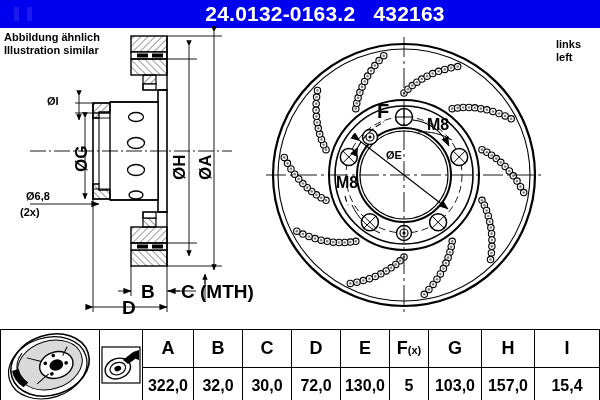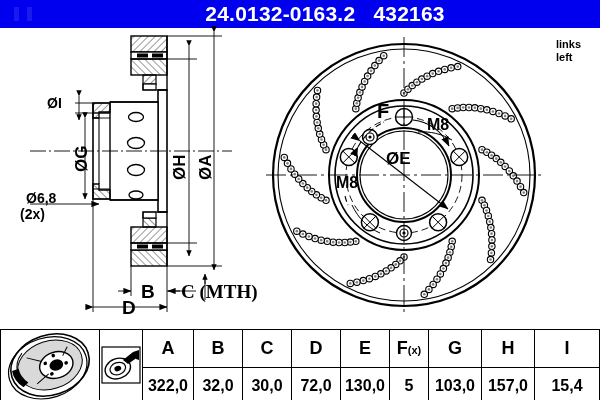--- a/index.html
+++ b/index.html
@@ -34,21 +34,21 @@
   }
 
   
   .note{
     position:absolute;font-size:11px;font-weight:bold;line-height:13px;
     white-space:pre-line;
   }
   .note-left{left:4px;top:31px;}
   .note-right{left:556px;top:38px;}
 
-  .lbl{position:absolute;font-size:14px;font-weight:bold;white-space:nowrap;}
+  .lbl{position:absolute;font-size:11px;font-weight:bold;white-space:nowrap;}
   .rot{transform:rotate(-90deg);transform-origin:left top;}
 
   
   .dwg{position:absolute;left:0;top:0;width:600px;height:400px;overflow:visible;}
 
   
   .tbl{
     position:absolute;left:0;top:329px;width:600px;height:71px;
     border-collapse:collapse;
     table-layout:fixed;
@@ -68,20 +68,22 @@
 </head>
 <body>
 
 <div id="root">
 
   <div class="header">
     <div class="header-watermark"></div>
     <div class="header-title">24.0132-0163.2   432163</div>
   </div>
 
+  <div class="note note-left">Abbildung ähnlich
+Illustration similar</div>
   <div class="note note-right">links
 left</div>
 
   <svg class="dwg" viewBox="0 0 600 400">
     <defs>
       <pattern id="hatchR" width="5" height="5" patternUnits="userSpaceOnUse" patternTransform="rotate(45)">
         <line x1="0" y1="0" x2="0" y2="5" stroke="#000" stroke-width="0.8"></line>
       </pattern>
       <pattern id="hatchL" width="5" height="5" patternUnits="userSpaceOnUse" patternTransform="rotate(-45)">
         <line x1="0" y1="0" x2="0" y2="5" stroke="#000" stroke-width="0.8"></line>
@@ -509,27 +511,27 @@
     </g>
   </svg>
 
   <div class="lbl" style="left:47px;top:95px;">ØI</div>
   <div class="lbl rot" style="left:72px;top:172px;font-size:17px;">ØG</div>
   <div class="lbl" style="left:26px;top:190px;text-align:right;">Ø6,8</div>
   <div class="lbl" style="left:20px;top:206px;">(2x)</div>
   <div class="lbl rot" style="left:170px;top:180px;font-size:17px;">ØH</div>
   <div class="lbl rot" style="left:196px;top:180px;font-size:17px;">ØA</div>
   <div class="lbl" style="left:141px;top:281px;font-size:19px;">B</div>
-  <div class="lbl" style="left:181px;top:281px;font-size:19px;font-family:Liberation Serif, serif;">C (MTH)</div>
+  <div class="lbl" style="left:181px;top:281px;font-size:19px;">C (MTH)</div>
   <div class="lbl" style="left:122px;top:297px;font-size:19px;">D</div>
 
   <div class="lbl" style="left:377px;top:100px;font-size:20px;">F</div>
   <div class="lbl" style="left:427px;top:116px;font-size:16px;">M8</div>
   <div class="lbl" style="left:336px;top:174px;font-size:16px;">M8</div>
-  <div class="lbl" style="left:386px;top:149px;font-size:17px;">ØE</div>
+  <div class="lbl" style="left:386px;top:149px;font-size:11px;">ØE</div>
 
   <table class="tbl">
     <tbody>
         <tr>
       <td class="pic" rowspan="2" style="width:98px;">
         <div class="icon-cell">
           <svg viewBox="0 0 98 70" width="98" height="70">
             <g transform="translate(49,35)">
               <ellipse cx="0" cy="0" rx="40" ry="30" fill="#fff" stroke="#000" stroke-width="1.6" transform="rotate(-18)"></ellipse>
               <ellipse cx="-3" cy="2" rx="40" ry="30" fill="none" stroke="#000" stroke-width="1.2" transform="rotate(-18)"></ellipse>

